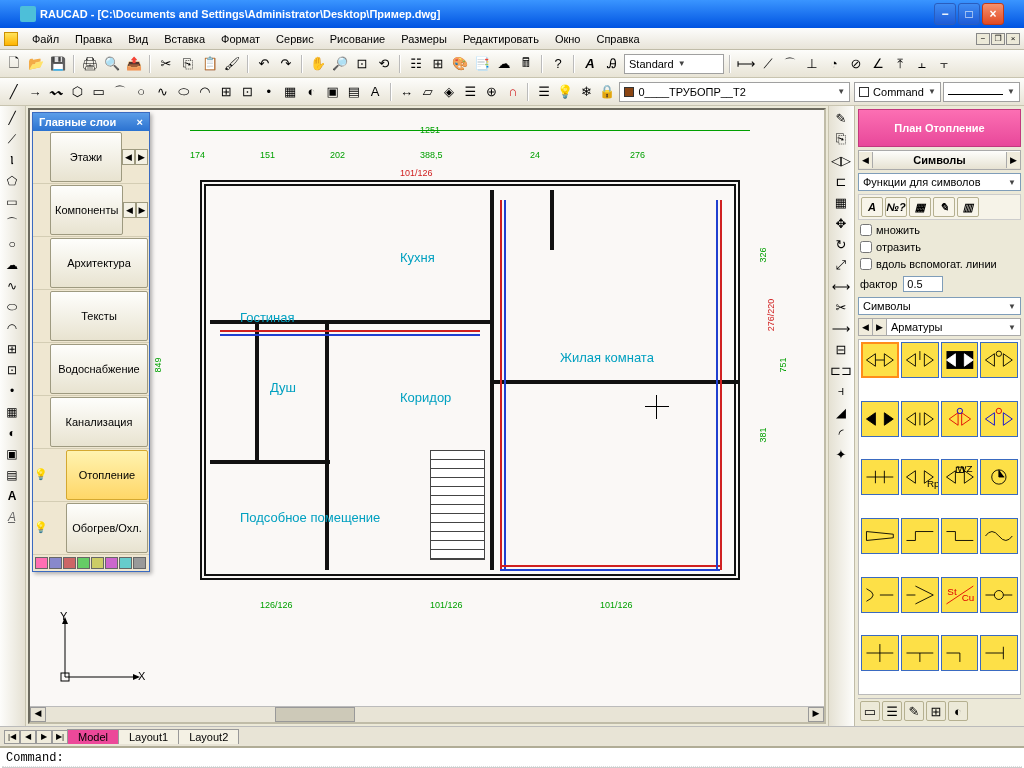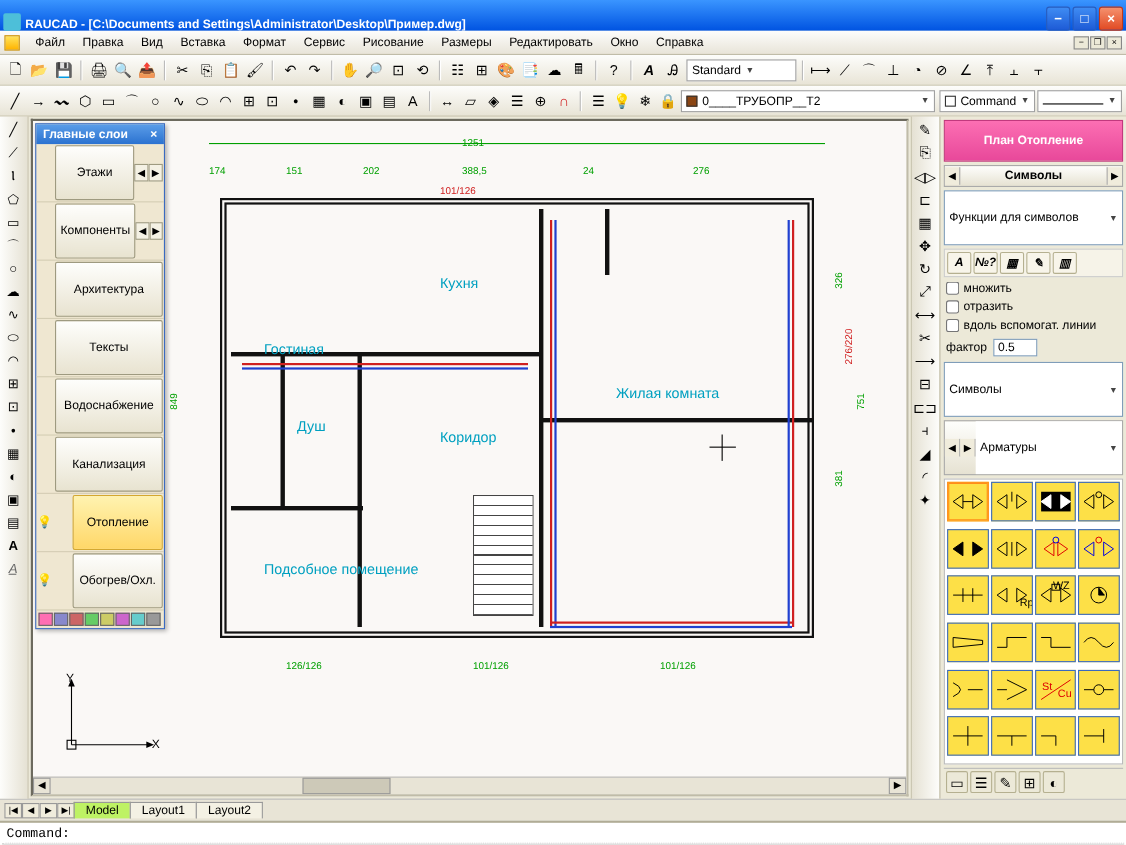--- a/index.html
+++ b/index.html
@@ -1,18 +1,18 @@
 <!DOCTYPE html>
 <html><head>
 <meta charset="utf-8">
 <style>
 * { box-sizing: border-box; margin: 0; padding: 0; font-family: Tahoma, Arial, sans-serif; font-size: 11px; }
 body { background: #ece9d8; width: 1024px; height: 768px; overflow: hidden; }
 
-.titlebar { height: 28px; background: linear-gradient(to bottom, #3a95ff, #0053e1); display: flex; align-items: flex-end; padding: 0 3px; color: white; font-weight: bold; }
+.titlebar { height: 28px; background: linear-gradient(to bottom, #3a95ff, #0053e1); display: flex; align-items: center; padding: 0 20px; color: white; font-weight: bold; }
 .titlebar .app-icon { width: 16px; height: 16px; background: #4dbfd9; margin-right: 4px; border-radius: 2px; }
 .titlebar .title { flex: 1; }
 .win-btns { display: flex; gap: 2px; }
 .win-btn { width: 22px; height: 22px; border-radius: 3px; display: flex; align-items: center; justify-content: center; font-weight: bold; font-size: 12px; cursor: pointer; }
 .win-min, .win-max { background: linear-gradient(#3f8cf3, #1e5bd6); border: 1px solid #2a5dbd; }
 .win-close { background: linear-gradient(#f5916e, #e14a23); border: 1px solid #c43a17; }
 
 .menubar { height: 22px; background: linear-gradient(#fdfdfc, #e8e4d8); border-bottom: 1px solid #c0bca8; display: flex; align-items: center; padding: 0 4px; }
 .menubar .logo { width: 14px; height: 14px; background: linear-gradient(#ffe45c, #ffb400); border: 1px solid #cc9000; margin-right: 6px; }
 .menu-item { padding: 2px 8px; cursor: pointer; }
@@ -45,37 +45,37 @@
 .chip { width: 13px; height: 12px; border: 1px solid #666; }
 
 .right-toolbar { width: 26px; background: linear-gradient(to left, #fdfdfb, #e5e1d3); border-left: 1px solid #c8c4b0; display: flex; flex-direction: column; padding: 2px; gap: 1px; }
 
 .right-panel { width: 170px; background: #ece9d8; border-left: 1px solid #c0bca8; padding: 3px; display: flex; flex-direction: column; gap: 3px; overflow: hidden; }
 .rp-header { background: linear-gradient(#fc6fb3, #e8489a); color: white; text-align: center; padding: 12px; font-weight: bold; border: 1px solid #c2397e; }
 .rp-section-h { display: flex; align-items: center; border: 1px solid #aaa; background: linear-gradient(#fefefc, #e6e2d2); }
 .rp-arrow { width: 14px; background: #f0ecdc; border-right: 1px solid #aaa; text-align: center; font-size: 9px; cursor: pointer; padding: 3px 0; }
 .rp-arrow.r { border-right: none; border-left: 1px solid #aaa; }
 .rp-section-h .lbl { flex: 1; text-align: center; padding: 3px; font-weight: bold; }
-.rp-select { border: 1px solid #7f9db9; background: white; padding: 18px 4px; display: flex; justify-content: space-between; align-items: center; }
+.rp-select { border: 1px solid #7f9db9; background: white; padding: 2px 4px; display: flex; justify-content: space-between; align-items: center; }
 .rp-icons { display: flex; gap: 2px; padding: 2px; border: 1px solid #ccc; background: #f6f3e8; }
 .rp-icons .tbtn { width: 22px; height: 20px; border: 1px solid #b5b090; background: #f8f5ea; font-size: 11px; font-weight: bold; font-style: italic; }
 .rp-check { display: flex; align-items: center; gap: 4px; padding: 1px 2px; }
 .rp-check input { width: 12px; height: 12px; }
 .rp-factor { display: flex; align-items: center; gap: 6px; padding: 2px; }
 .rp-factor input { width: 40px; border: 1px solid #7f9db9; padding: 1px 3px; }
 
 .sym-grid { display: grid; grid-template-columns: repeat(4, 1fr); gap: 2px; padding: 2px; border: 1px solid #bbb; background: white; overflow-y: auto; flex: 1; }
 .sym { border: 1px solid #3a6ac0; background: #fde047; height: 36px; display: flex; align-items: center; justify-content: flex-end; font-size: 16px; cursor: pointer; position: relative; }
 .sym svg { width: 100%; height: 100%; }
 .sym.sel { border-color: #ff8c1a; box-shadow: 0 0 0 1px #ff8c1a inset; }
 
 .tabs-row { height: 20px; background: #e8e4d6; border-top: 1px solid #bbb; display: flex; align-items: center; padding: 0 4px; gap: 0; }
 .tab-nav { width: 16px; height: 14px; border: 1px solid #999; background: #f0ecdc; font-size: 8px; display: flex; align-items: center; justify-content: center; cursor: pointer; }
 .tab { padding: 1px 10px; border: 1px solid #999; border-bottom: none; background: #f4f1e4; cursor: pointer; margin-left: -1px; }
-.tab.active { background: #bef264; text-align: center; }
+.tab.active { background: #ec4899; text-align: center; }
 
 .cmd-area { border-top: 2px solid #b0ac96; background: white; padding: 2px; }
 .cmd-line { padding: 1px 4px; font-family: 'Courier New', monospace; font-size: 12px; border-bottom: 1px dotted #ddd; }
 .cmd-input { display: flex; border-top: 1px solid #ccc; }
 
 
 .fp { position: absolute; left: 170px; top: 70px; width: 550px; height: 420px; }
 .outerwall { position: absolute; left: 0; top: 0; width: 540px; height: 400px; border: 6px double #111; }
 .iw { position: absolute; background: #111; }
 .pipe-r { position: absolute; background: #d02020; }

